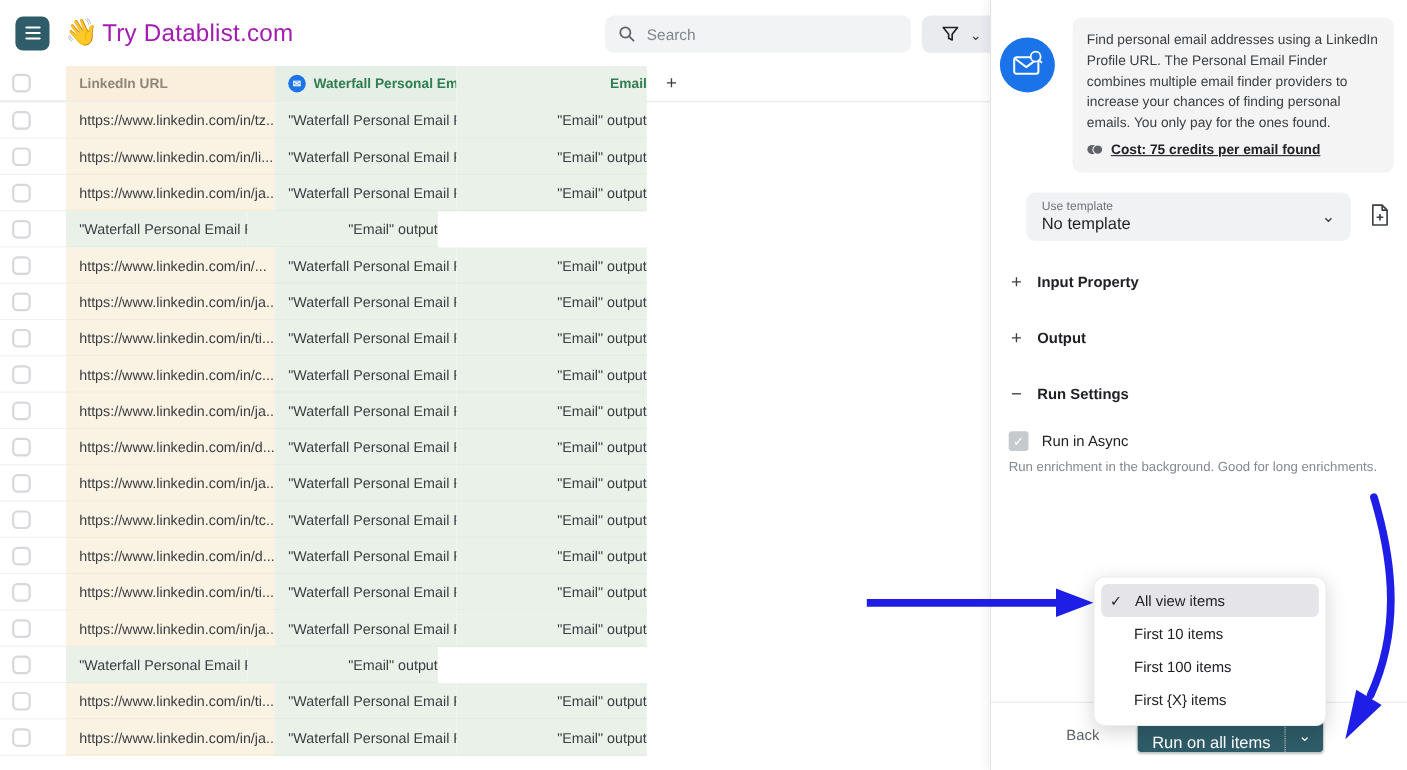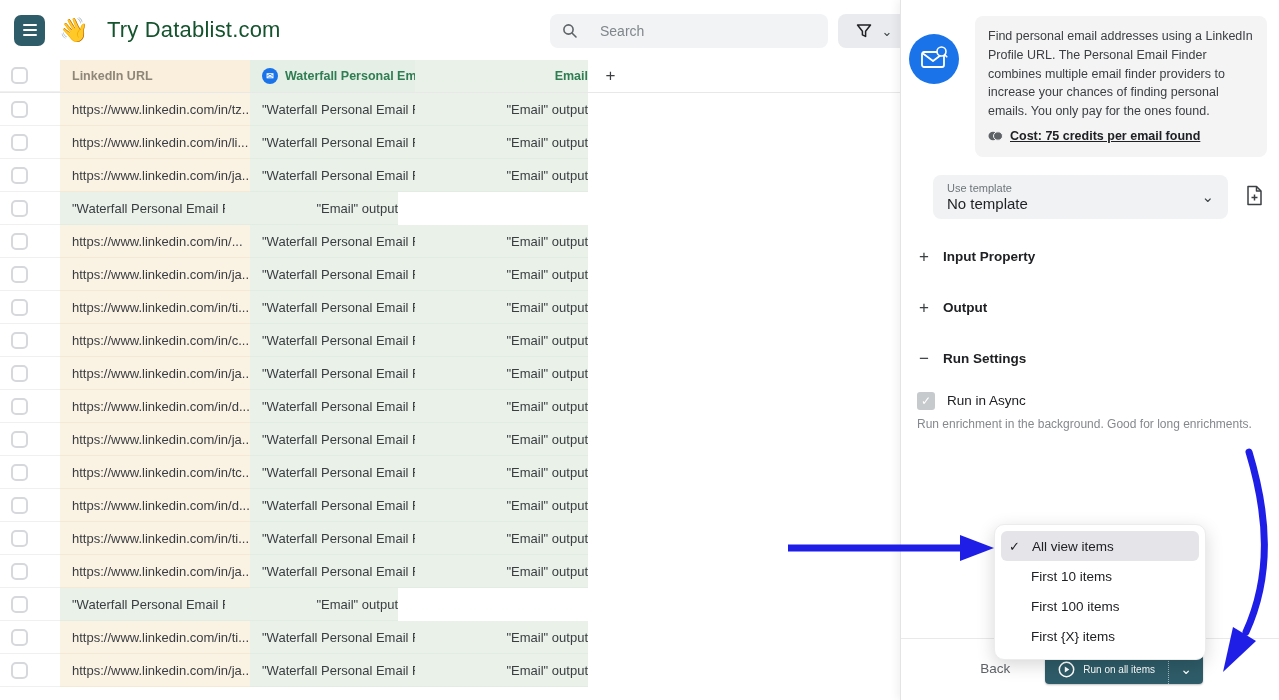--- a/index.html
+++ b/index.html
@@ -8,24 +8,24 @@
   .app { position:relative; width:1279px; height:700px; }
 
   
   .topbar { position:absolute; left:0; top:0; width:900px; height:60px; background:#fff;
     display:flex; align-items:center; }
   .hamburger { margin-left:14px; width:31px; height:31px; border:none; border-radius:7px;
     background:var(--teal,#2e5c68); display:flex; flex-direction:column; justify-content:center;
     align-items:center; gap:3px; cursor:pointer; }
   .hamburger i { display:block; width:14px; height:2px; background:#fff; border-radius:1px; }
   .wave { margin-left:14px; font-size:24px; line-height:1; }
-  .app-title { margin-left:18px; font-size:22px; font-weight:400; color:#14532d; letter-spacing:.2px; }
+  .app-title { margin-left:4px; font-size:22px; font-weight:400; color:#a21caf; letter-spacing:.2px; }
   .searchbox { position:absolute; left:550px; top:14px; width:278px; height:34px;
     background:#f1f3f4; border-radius:8px; display:flex; align-items:center; padding:0 12px; }
-  .searchbox input { border:none; background:transparent; outline:none; margin-left:22px;
+  .searchbox input { border:none; background:transparent; outline:none; margin-left:10px;
     font-size:14px; color:#202124; width:200px; font-family:inherit; }
   .searchbox input::placeholder { color:#80868b; }
   .filterbtn { position:absolute; left:838px; top:14px; width:72px; height:34px;
     background:#e9ebee; border:none; border-radius:8px; display:flex; align-items:center;
     justify-content:center; gap:10px; cursor:pointer; }
   .chev { font-size:13px; color:#3c4043; line-height:1; }
 
   
   .table { position:absolute; left:0; top:60px; width:900px; }
   .thead { display:flex; height:33px; border-bottom:1px solid #e8e8e8; }
@@ -90,21 +90,21 @@
   .async-desc { margin:7px 16px 0 16px; font-size:12px; color:#85898d; }
 
   .panel-footer { position:absolute; left:0; bottom:0; width:100%; height:62px;
     border-top:1px solid #e9e9e9; background:#fff; display:flex; align-items:flex-start;
     justify-content:flex-end; padding:15px 76px 0 0; }
   .back-btn { border:none; background:none; font-size:13.5px; color:#5f6368; cursor:pointer;
     margin-right:31px; padding:7px 4px; }
   .run-group { display:flex; height:30px; border-radius:4px; overflow:hidden;
     box-shadow:0 1px 2px rgba(0,0,0,.25); }
   .run-btn { display:flex; align-items:center; gap:8px; background:var(--teal,#2e5c68); color:#fff;
-    border:none; font-size:10px; padding:0 13px; cursor:pointer; font-family:inherit; }
+    border:none; font-size:15px; padding:0 13px; cursor:pointer; font-family:inherit;flex-direction:column; }
   .run-chev { width:35px; background:var(--teal,#2e5c68); border:none;
     border-left:1px dotted rgba(255,255,255,.55); color:#fff; font-size:14px; cursor:pointer; }
 
   .dropdown { position:absolute; left:93px; top:524px; width:212px; background:#fff;
     border:1px solid #ececec; border-radius:10px; box-shadow:0 5px 18px rgba(0,0,0,.16);
     padding:6px 0 8px 0; z-index:20; }
   .dd-item { height:30px; display:flex; align-items:center; font-size:13.5px; color:#202124;
     padding-left:36px; cursor:pointer; }
   .dd-item.selected { margin:0 6px; padding-left:8px; gap:12px; border-radius:6px; background:#e5e5e9; }
   .dd-check { font-size:13px; color:#202124; }

